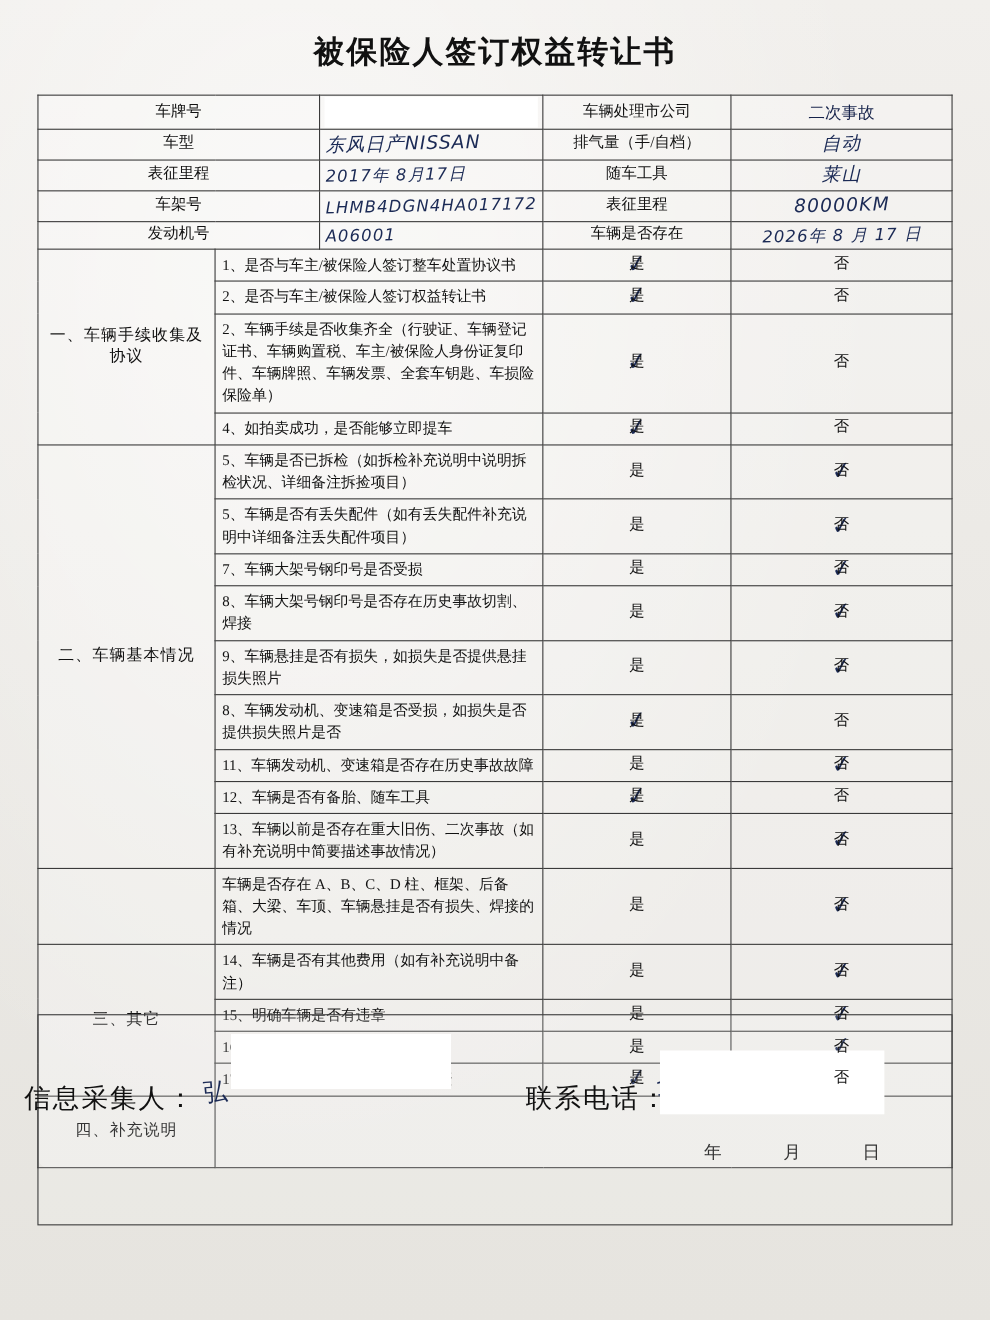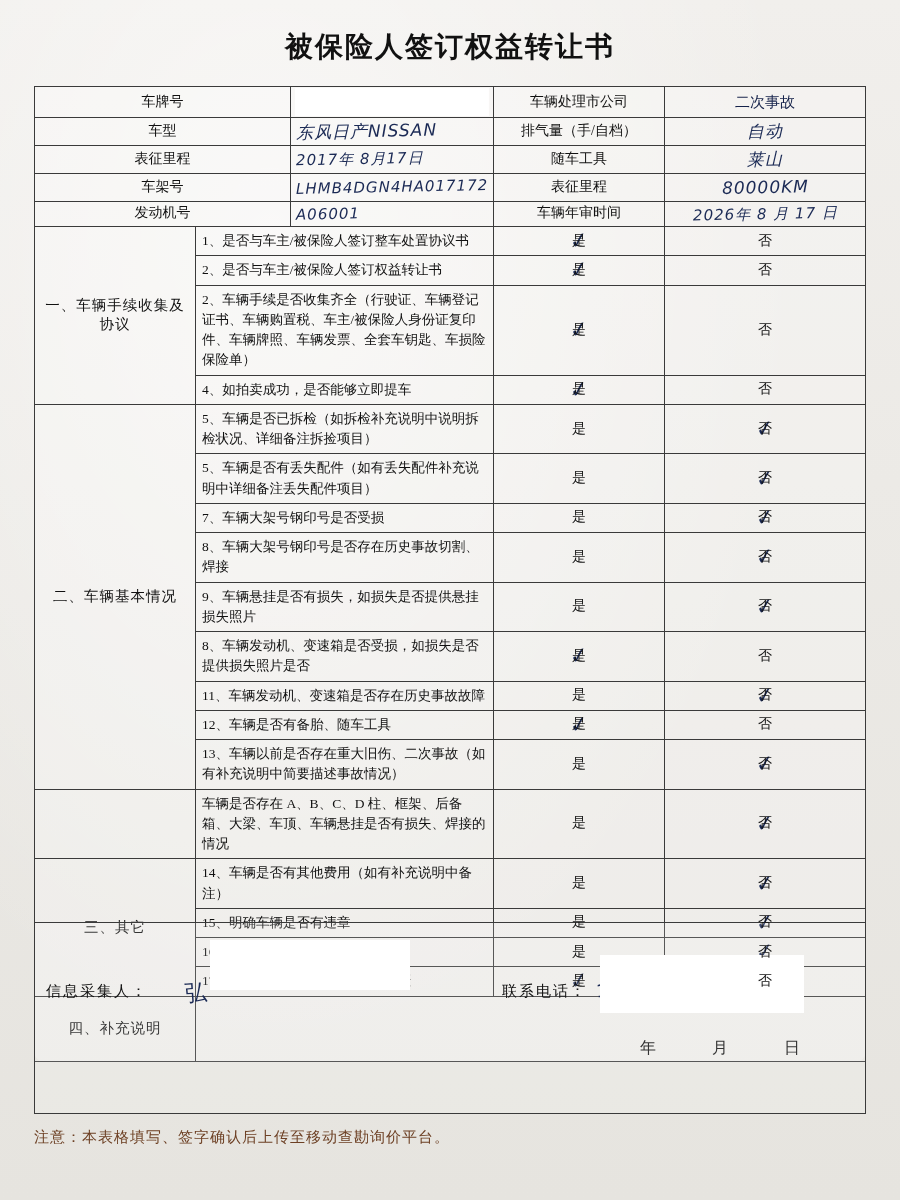--- a/index.html
+++ b/index.html
@@ -69,21 +69,21 @@
   .tick{
     position:absolute;left:50%;top:50%;
     transform:translate(-50%,-50%) rotate(-8deg);
     color:#1b2a55;
     font-size:22px;
     font-family:"DejaVu Sans", sans-serif;
     pointer-events:none;
   }
   .yn .txt{position:relative;z-index:1;}
   .fl{
-    position:absolute;font-size:15px;letter-spacing:2px;margin-left:24px;
+    position:absolute;font-size:24px;letter-spacing:2px;
   }
   .bottomnote{
     position:absolute;left:34px;top:1128px;width:832px;
     font-size:15px;color:#6d4024;letter-spacing:1px;
   }
   .ymd{
     position:absolute;left:640px;top:1038px;font-size:16px;letter-spacing:26px;color:#333;
   }
   .bigbox{
     position:absolute;left:34px;top:922px;width:830px;height:190px;border:1px solid #3a3a3a;
@@ -128,21 +128,21 @@
     </tr>
     <tr>
       <td class="lbl" colspan="2">车架号</td>
       <td><span class="hw sm">LHMB4DGN4HA017172</span></td>
       <td class="lbl">表征里程</td>
       <td class="c"><span class="hw">80000KM</span></td>
     </tr>
     <tr>
       <td class="lbl" colspan="2">发动机号</td>
       <td><span class="hw sm">A06001</span></td>
-      <td class="lbl">车辆年审时间</td>
+      <td class="lbl">车辆是否存在</td>
       <td class="c"><span class="hw sm">2026年 8 月 17 日</span></td>
     </tr>
 
     <tr>
       <td class="sec" rowspan="4" style="width:150px">一、车辆手续收集及协议</td>
       <td class="q" colspan="2">1、是否与车主/被保险人签订整车处置协议书</td>
       <td class="yn"><span class="txt">是</span><span class="tick">✓</span></td>
       <td class="yn"><span class="txt">否</span></td>
     </tr>
     <tr>
@@ -249,14 +249,13 @@
   <div class="fl" style="left:22px;top:982px">信息采集人：</div>
   <div class="sig" style="left:185px;top:978px">弘</div>
   <div class="wbox" style="left:210px;top:940px;width:200px;height:50px;"></div>
 
   <div class="fl" style="left:478px;top:982px">联系电话：</div>
   <div class="sig" style="left:596px;top:980px;font-size:18px">1</div>
   <div class="wbox" style="left:600px;top:955px;width:204px;height:58px;"></div>
 
   <div class="ymd">年    月    日</div>
 
-  <div class="bottomnote">注意：本表格填写、签字确认后上传至移动查勘询价平台。</div>
 </div>
 
 </body></html>

